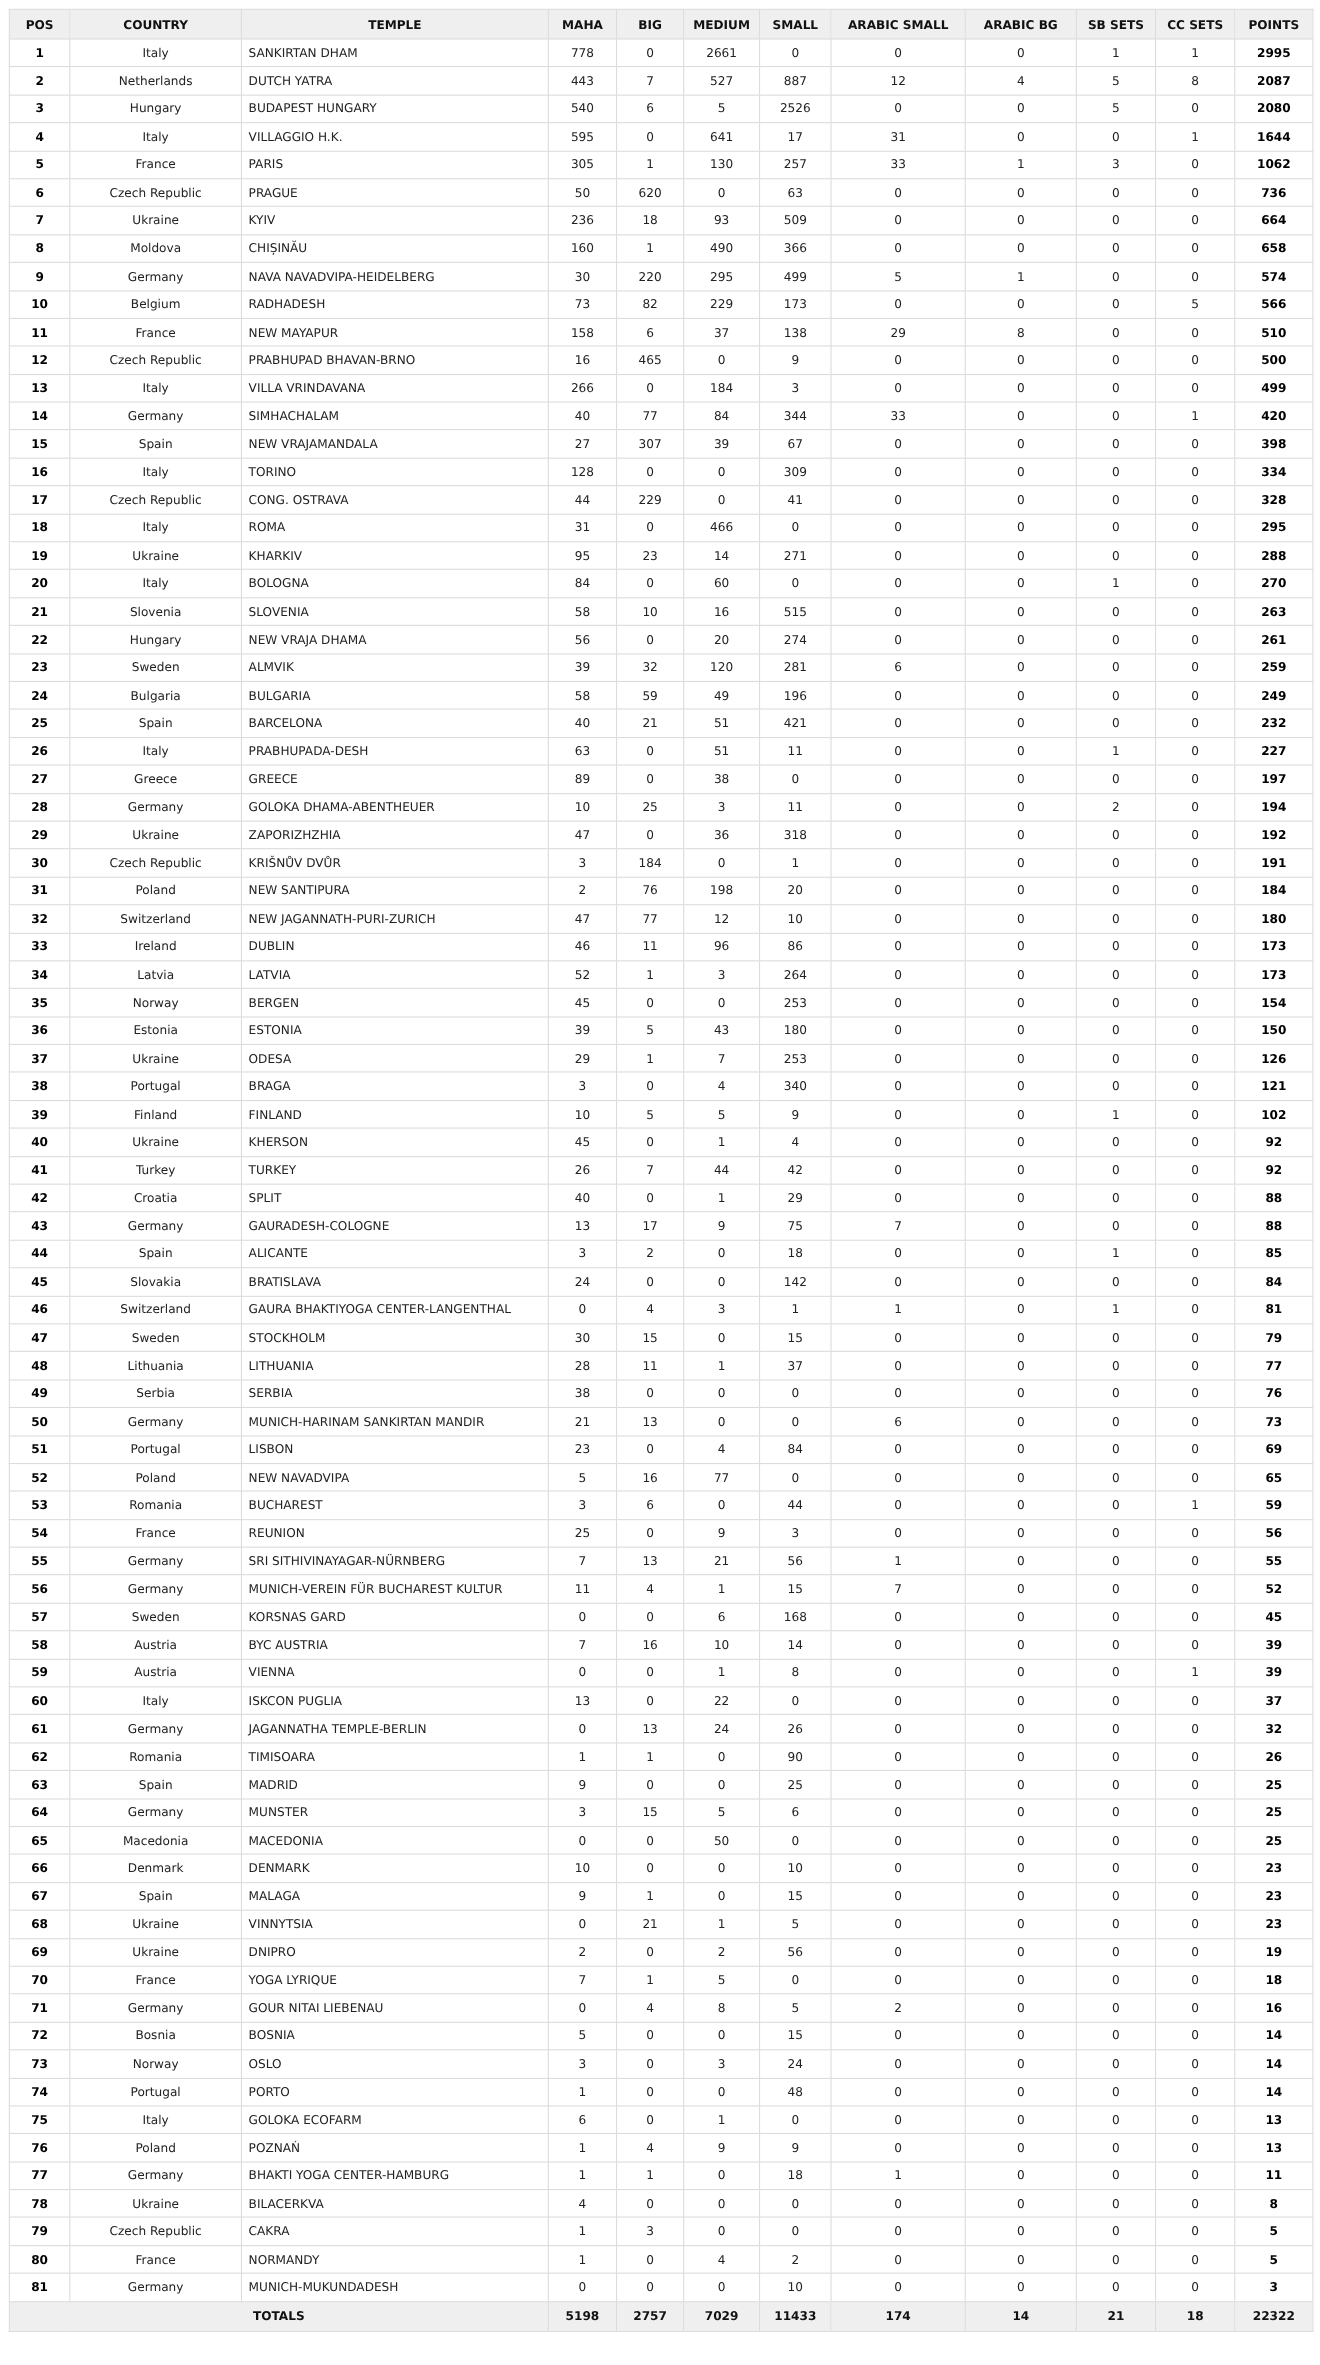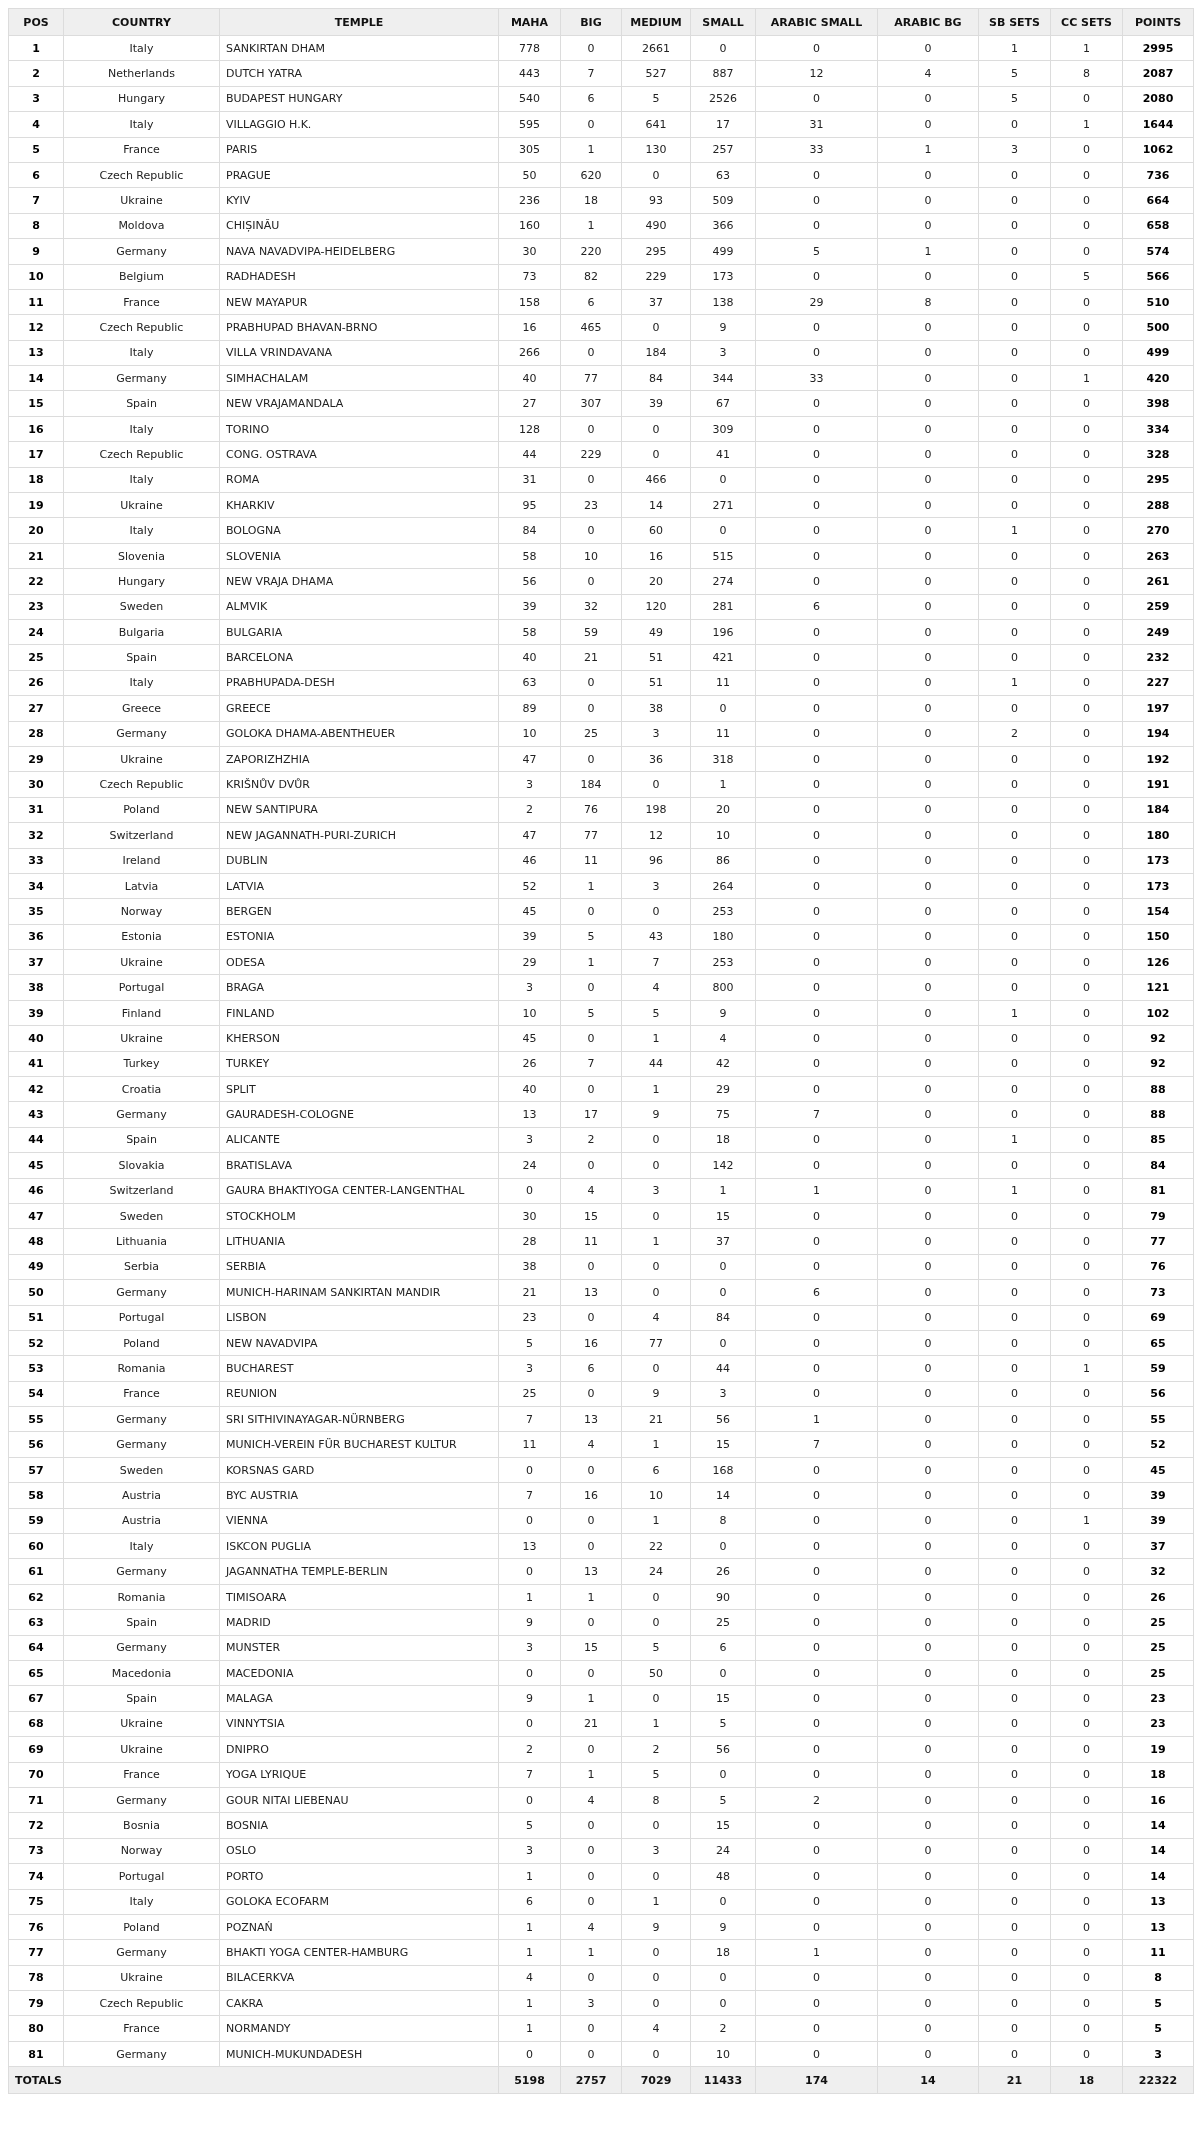--- a/index.html
+++ b/index.html
@@ -36,21 +36,21 @@
   }
   td.temple { text-align: left; }
   td.pos    { font-weight: 700; color: #000000; }
   td.points { font-weight: 700; color: #000000; }
   tfoot td {
     background: #efefef;
     font-weight: 700;
     color: #111111;
     height: 27px;
   }
-  tfoot td.totals-label { text-align: left; }
+  tfoot td.totals-label { text-align: center; }
 </style>
 </head>
 <body>
 
 <table class="standings">
   <colgroup>
     <col style="width:55px">
       <col style="width:156px">
       <col style="width:279px">
     <col style="width:62px">
@@ -598,21 +598,21 @@
         <td>0</td>
         <td class="points">126</td>
       </tr>
       <tr>
         <td class="pos">38</td>
         <td>Portugal</td>
         <td class="temple">BRAGA</td>
         <td>3</td>
         <td>0</td>
         <td>4</td>
-        <td>800</td>
+        <td>340</td>
         <td>0</td>
         <td>0</td>
         <td>0</td>
         <td>0</td>
         <td class="points">121</td>
       </tr>
       <tr>
         <td class="pos">39</td>
         <td>Finland</td>
         <td class="temple">FINLAND</td>
@@ -982,20 +982,34 @@
         <td class="temple">MACEDONIA</td>
         <td>0</td>
         <td>0</td>
         <td>50</td>
         <td>0</td>
         <td>0</td>
         <td>0</td>
         <td>0</td>
         <td>0</td>
         <td class="points">25</td>
+      </tr>
+      <tr>
+        <td class="pos">66</td>
+        <td>Denmark</td>
+        <td class="temple">DENMARK</td>
+        <td>10</td>
+        <td>0</td>
+        <td>0</td>
+        <td>10</td>
+        <td>0</td>
+        <td>0</td>
+        <td>0</td>
+        <td>0</td>
+        <td class="points">23</td>
       </tr>
       <tr>
         <td class="pos">67</td>
         <td>Spain</td>
         <td class="temple">MALAGA</td>
         <td>9</td>
         <td>1</td>
         <td>0</td>
         <td>15</td>
         <td>0</td>

